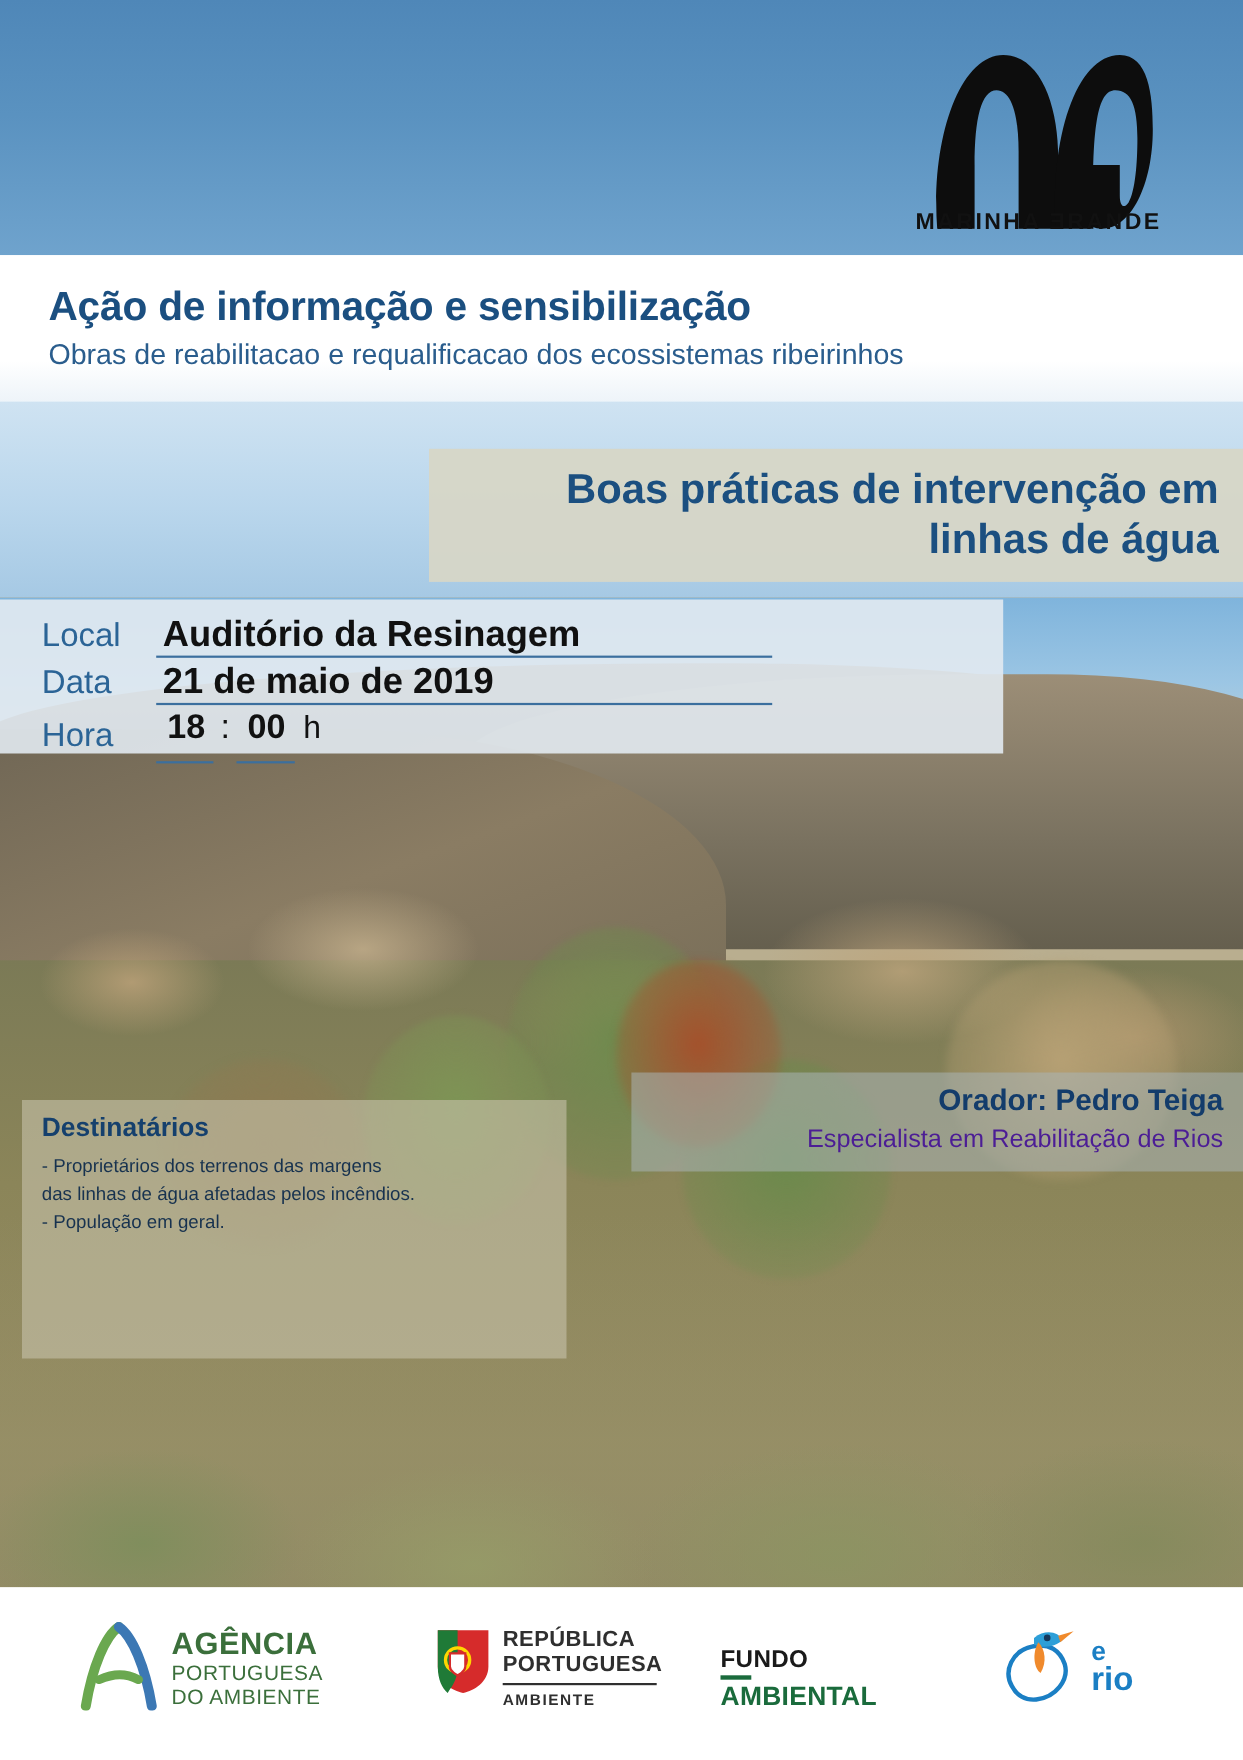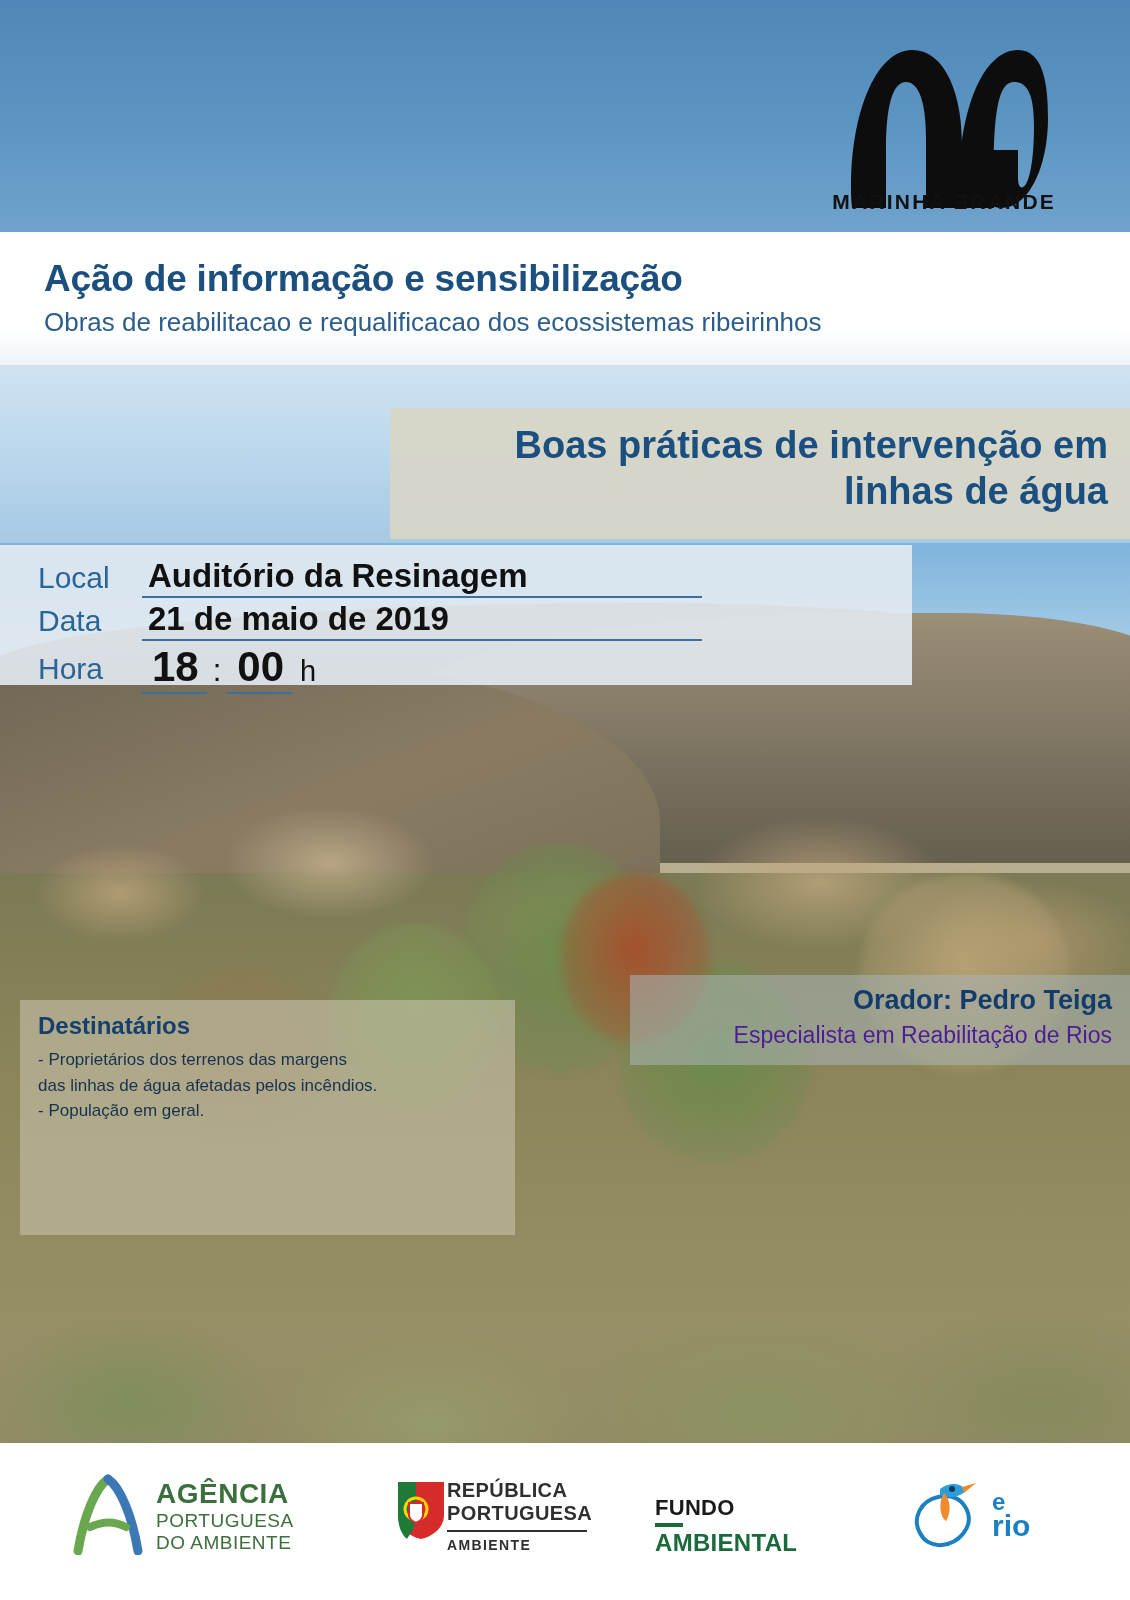--- a/index.html
+++ b/index.html
@@ -49,21 +49,21 @@
 
   
   .band2 {
     position: absolute; left: 0; top: 365px; width: 1130px; height: 178px;
     background: linear-gradient(180deg, #cfe3f2 0%, #b9d6ec 55%, #a6c9e4 100%);
   }
   .theme-box {
     position: absolute; right: 0; top: 408px;
     width: 740px; min-height: 115px;
     background: rgba(215, 214, 198, 0.93);
-    padding: 14px 22px 24px 20px;
+    padding: 14px 22px 14px 20px;
     text-align: right;
   }
   .theme-text {
     font-size: 38px; font-weight: bold; color: #1b4f80; line-height: 1.22;
   }
 
   
   .photo {
     position: absolute; left: 0; top: 543px; width: 1130px; height: 900px;
     overflow: hidden;
@@ -133,29 +133,29 @@
   .info-label {
     width: 104px; font-size: 30px; color: #2b6496; font-weight: normal;
   }
   .info-value {
     font-size: 33px; color: #111111; font-weight: bold;
     border-bottom: 2px solid #3b6f9e;
     min-width: 560px; padding: 0 4px 1px 6px;
   }
   .hora-wrap { display: flex; align-items: baseline; }
   .hora-num {
-    font-size: 42px; font-weight: bold; color: #111;
-    border-bottom: 2px solid #3b6f9e; padding: 0 8px 1px 10px;
+    font-size: 31px; font-weight: bold; color: #111;
+    border-bottom: 2px solid #3b6f9e; padding: 0 8px 13px 10px;
   }
   .hora-colon { font-size: 31px; color: #111; padding: 0 6px; }
   .hora-h { font-size: 29px; color: #111; padding-left: 8px; }
 
   
   .speaker-box {
-    position: absolute; right: 0; top: 975px; width: 500px; height: 90px;
+    position: absolute; right: 0; top: 975px; width: 556px; height: 90px;
     background: rgba(170, 180, 182, 0.55);
     text-align: right;
     padding: 10px 18px 0 0;
   }
   .speaker-name {
     font-size: 27px; font-weight: bold; color: #133c6b;
   }
   .speaker-role {
     margin-top: 6px; font-size: 23px; color: #4c1d95;
   }
@@ -179,21 +179,21 @@
     background: #ffffff;
     display: flex; align-items: center;
   }
   .logo-apa { position: absolute; left: 70px; top: 30px; display: flex; align-items: center; }
   .apa-text { margin-left: 12px; color: #3b6f3b; }
   .apa-l1 { font-size: 28px; font-weight: bold; letter-spacing: .5px; }
   .apa-l2 { font-size: 19px; letter-spacing: .5px; }
   .apa-l3 { font-size: 19px; letter-spacing: .5px; }
 
   .logo-rp { position: absolute; left: 395px; top: 36px; display: flex; align-items: flex-start; }
-  .rp-text { }
+  .rp-text { margin-left: 10px; }
   .rp-l1 { font-size: 20px; font-weight: bold; color: #2f2f2f; letter-spacing: .4px; }
   .rp-l2 { font-size: 20px; font-weight: bold; color: #2f2f2f; letter-spacing: .4px; }
   .rp-rule { width: 140px; height: 2px; background: #2f2f2f; margin: 5px 0 5px 0; }
   .rp-l3 { font-size: 14px; font-weight: bold; color: #2f2f2f; letter-spacing: 1.4px; }
 
   .logo-fa { position: absolute; left: 655px; top: 52px; text-align: left; }
   .fa-l1 { font-size: 22px; font-weight: bold; color: #1a1a1a; letter-spacing: .3px; }
   .fa-l2 { font-size: 24px; font-weight: bold; color: #1a6b3c; letter-spacing: .3px; }
   .fa-rule { width: 28px; height: 4px; background: #1a6b3c; margin: 2px 0 2px 0; }
 

